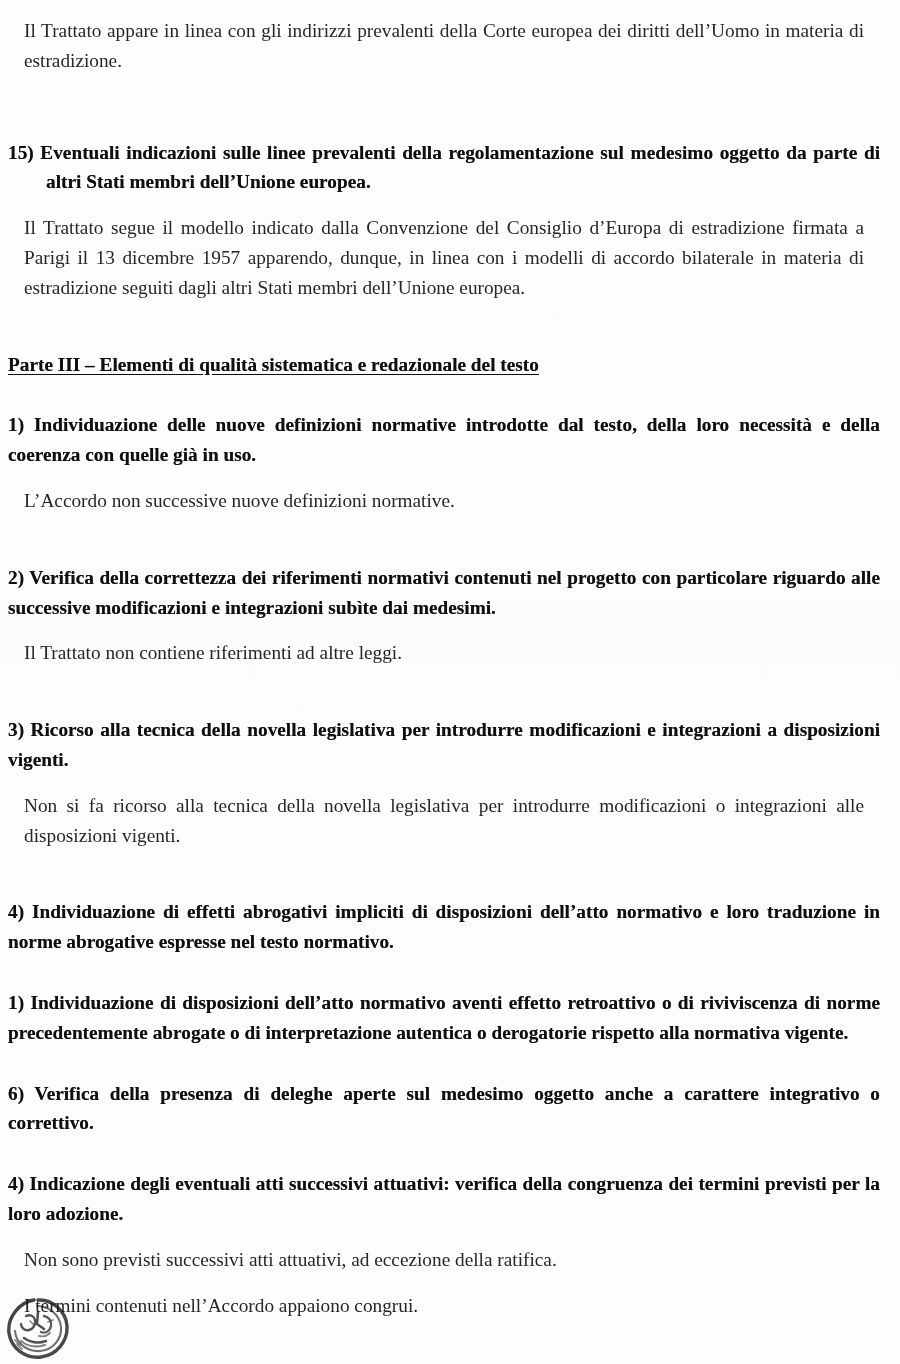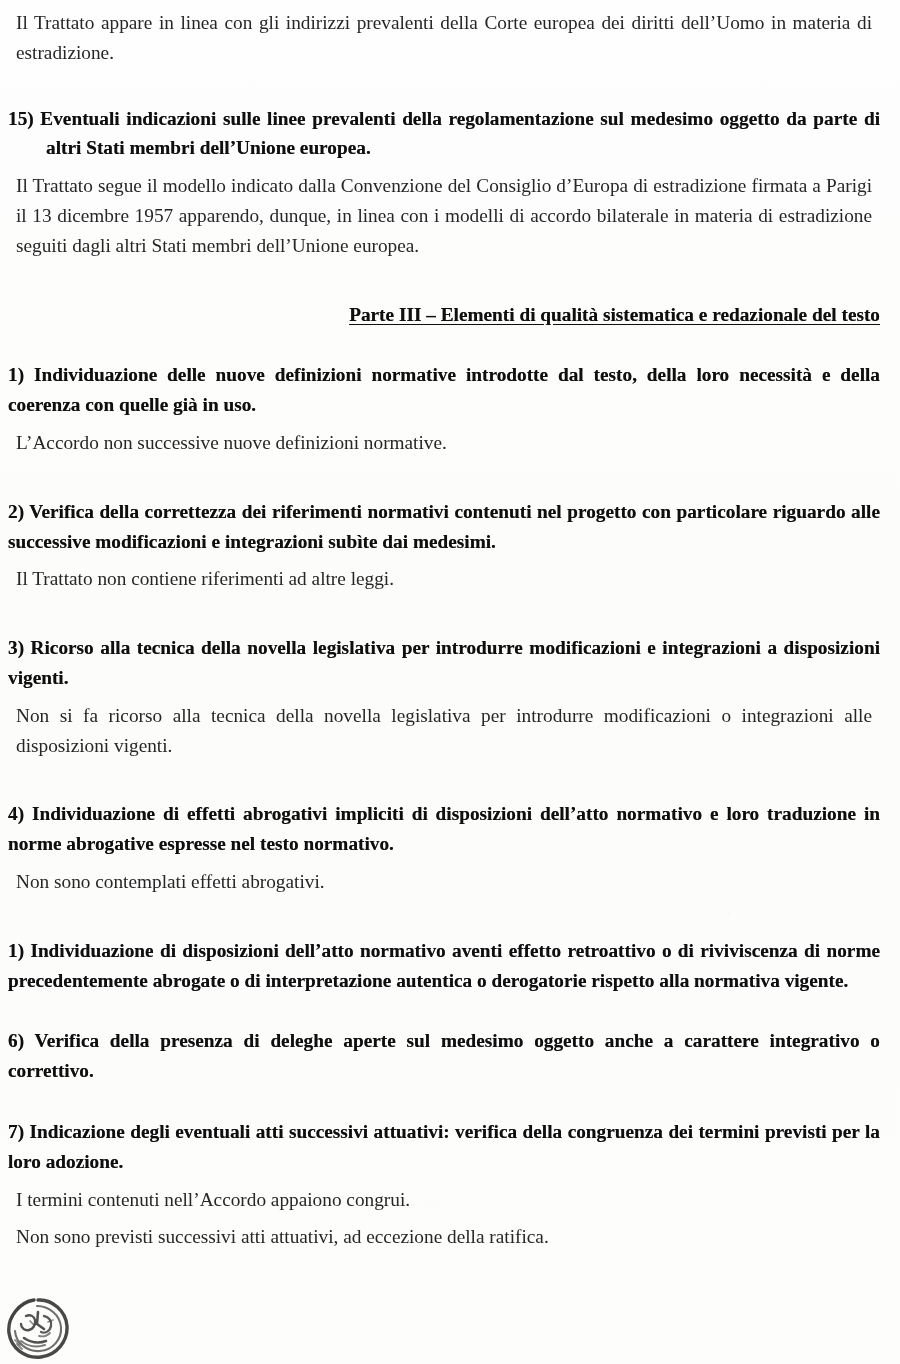--- a/index.html
+++ b/index.html
@@ -41,21 +41,21 @@
     z-index: 2;
   }
 
   .body-text {
     font-size: 19.3px;
     line-height: 29.8px;
     text-align: justify;
     text-justify: inter-word;
     letter-spacing: .0px;
     color: #262626;
-    margin: 8px;
+    margin: 16px;
   }
   .body-text.last-left { text-align-last: left; }
 
   .head-text {
     font-size: 19.3px;
     line-height: 29.8px;
     font-weight: bold;
     text-align: justify;
     text-justify: inter-word;
     color: #0f0f0f;
@@ -66,25 +66,25 @@
 
   .part-heading {
     font-size: 19.3px;
     line-height: 29.8px;
     font-weight: bold;
     text-decoration: underline;
     text-underline-offset: 3px;
     color: #0f0f0f;
     margin: 0;
     text-shadow: 0 0 .45px rgba(0,0,0,.55);
-    text-align: right;
   }
   .hang-15 {
     padding-left: 38px;
     text-indent: -38px;
+    margin-top: 18px;
   }
   .gap-md  { height: 28px; }
   .gap-lg  { height: 31px; }
 
   
   .stamp-wrap {
     position: absolute;
     left: 4px;
     top: 1296px;
     width: 70px;
@@ -123,35 +123,34 @@
   <p class="body-text last-left">Il Trattato non contiene riferimenti ad altre leggi.</p>
 
   <div class="gap-lg"></div>
 
   <p class="head-text last-left">3) Ricorso alla tecnica della novella legislativa per introdurre modificazioni e integrazioni a disposizioni vigenti.</p>
   <p class="body-text last-left">Non si fa ricorso alla tecnica della novella legislativa per introdurre modificazioni o integrazioni alle disposizioni vigenti.</p>
 
   <div class="gap-lg"></div>
 
   <p class="head-text last-left">4) Individuazione di effetti abrogativi impliciti di disposizioni dell’atto normativo e loro traduzione in norme abrogative espresse nel testo normativo.</p>
-  <p class="body-text last-left">Non sono contemplati effetti abrogativi.</p>
 
   <div class="gap-lg"></div>
 
   <p class="head-text last-left">1) Individuazione di disposizioni dell’atto normativo aventi effetto retroattivo o di riviviscenza di norme precedentemente abrogate o di interpretazione autentica o derogatorie rispetto alla normativa vigente.</p>
 
   <div class="gap-lg"></div>
 
   <p class="head-text last-left">6) Verifica della presenza di deleghe aperte sul medesimo oggetto anche a carattere integrativo o correttivo.</p>
 
   <div class="gap-lg"></div>
 
-  <p class="head-text last-left">7) Indicazione degli eventuali atti successivi attuativi: verifica della congruenza dei termini previsti per la loro adozione.</p>
+  <p class="head-text last-left">4) Indicazione degli eventuali atti successivi attuativi: verifica della congruenza dei termini previsti per la loro adozione.</p>
+  <p class="body-text last-left">Non sono previsti successivi atti attuativi, ad eccezione della ratifica.</p>
   <p class="body-text last-left">I termini contenuti nell’Accordo appaiono congrui.</p>
-  <p class="body-text last-left">Non sono previsti successivi atti attuativi, ad eccezione della ratifica.</p>
 
 </div>
 
 <div class="stamp-wrap">
   <svg width="70" height="66" viewBox="0 0 70 66">
     <g fill="none" stroke="#151515" stroke-linecap="round" stroke-linejoin="round">
 
       <path d="M34 4 C48 3 62 15 63 30 C64 45 53 59 37 61 C21 63 7 52 5 37 C3 21 16 6 30 4" stroke-width="3.4" opacity=".95"></path>
       <path d="M30 4 C20 6 11 13 7 23" stroke-width="2.2" opacity=".7"></path>
 

